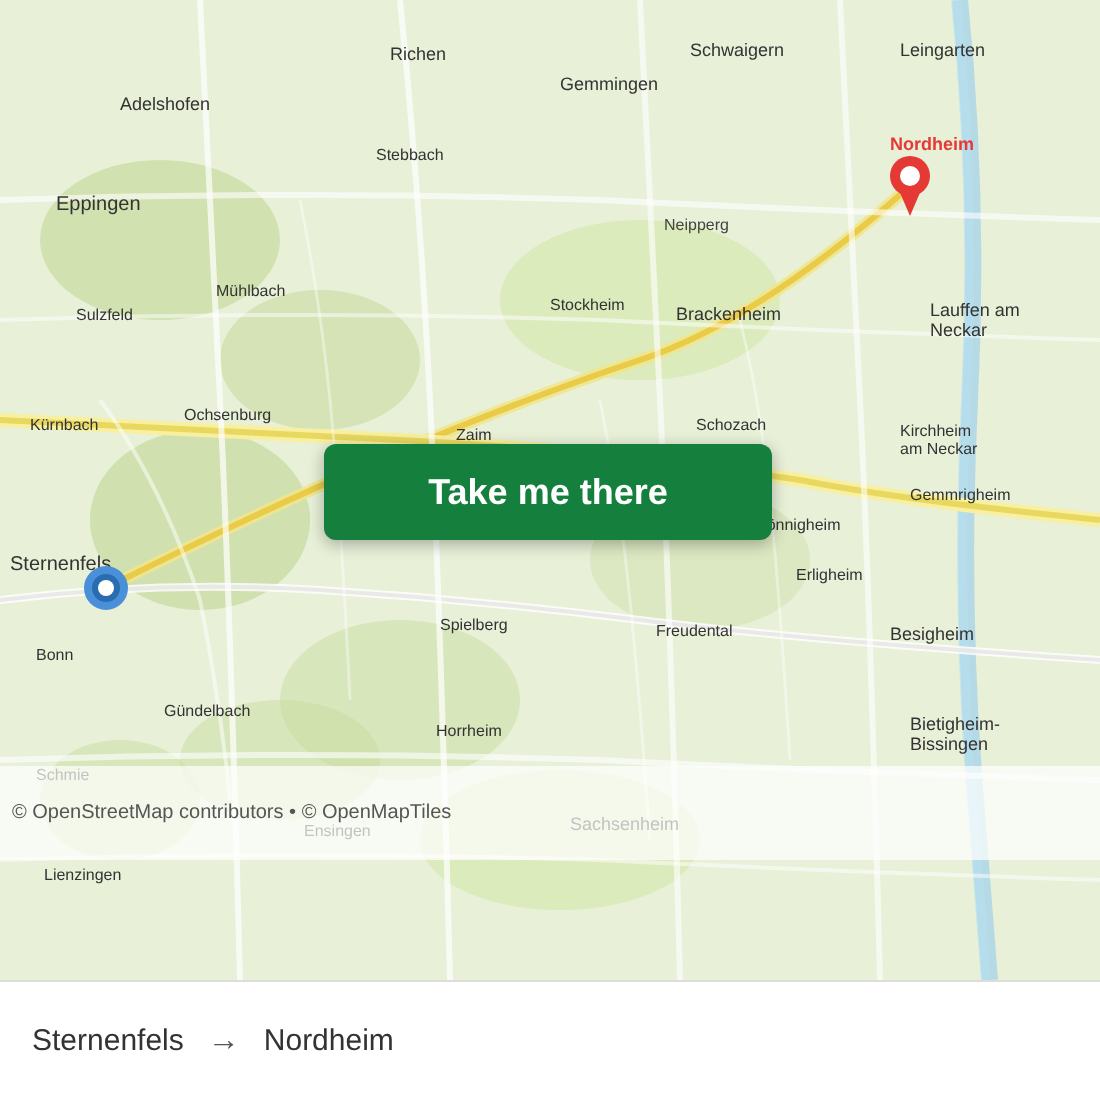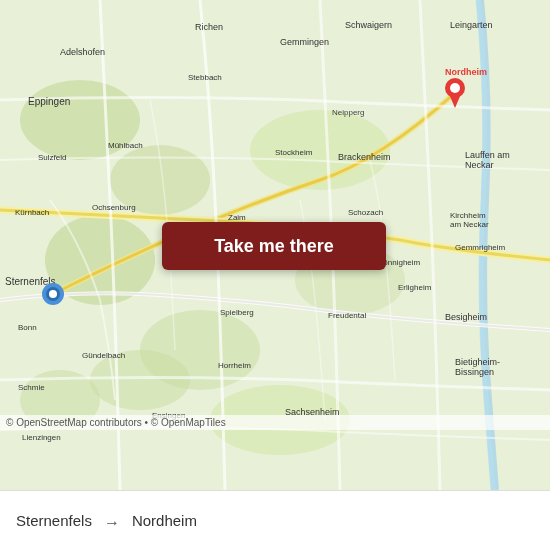--- a/index.html
+++ b/index.html
@@ -21,21 +21,21 @@
       height: 100%;
     }
 
     
     .take-me-there-btn {
       position: absolute;
       left: 162px;
       top: 222px;
       width: 224px;
       height: 48px;
-      background: #7f1d1d;
+      background: #15803d;
       color: white;
       border: none;
       border-radius: 6px;
       font-size: 18px;
       font-weight: bold;
       cursor: pointer;
       display: flex;
       align-items: center;
       justify-content: center;
       box-shadow: 0 2px 8px rgba(0,0,0,0.3);
@@ -89,21 +89,21 @@
       font-size: 16px;
       font-weight: bold;
       color: #333;
     }
 
     .copyright-bar {
       position: absolute;
       bottom: 60px;
       left: 0;
       width: 100%;
-      padding: 2px 6px;
+      padding: 18px 6px;
       background: rgba(255,255,255,0.7);
       font-size: 10px;
       color: #555;
     }
   </style>
 </head>
 <body>
 
 <div id="map-container">
 

